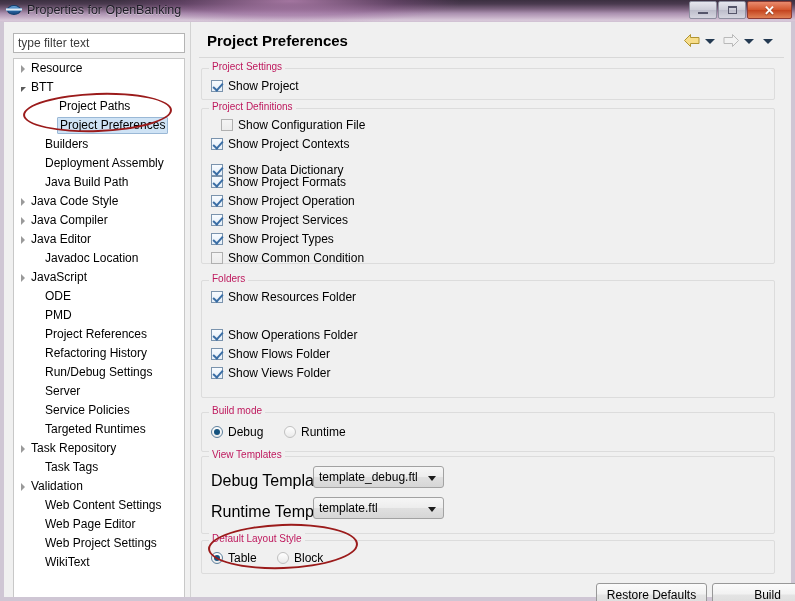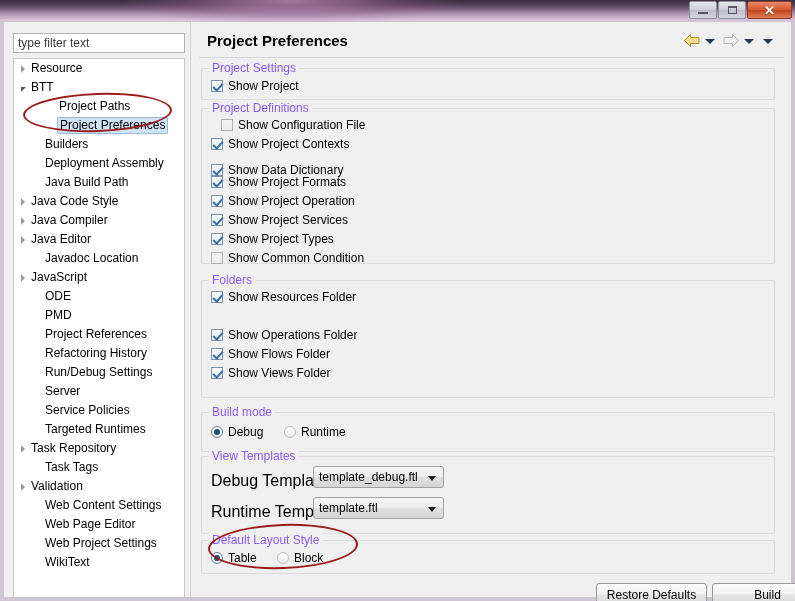--- a/index.html
+++ b/index.html
@@ -281,22 +281,22 @@
     border: 1px solid #dcdcdc;
     border-radius: 2px;
     background: transparent;
   }
   .group > .glabel {
     position: absolute;
     left: 7px; top: -8px;
     background: #f0f0f0;
     padding: 0 3px;
     font-family: "Liberation Sans", sans-serif;
-    font-size: 12px;
-    color: #8b5cf6;
+    font-size: 10px;
+    color: #be185d;
     white-space: nowrap;
   }
 
   
   .chk-row {
     position: absolute;
     display: flex;
     align-items: center;
     height: 17px;
     font-family: "Liberation Sans", sans-serif;
@@ -421,20 +421,27 @@
     pointer-events: none;
     z-index: 20;
   }
 </style>
 </head>
 <body>
 
 <div id="window">
 
   <div id="titlebar">
+    <div id="titlebar-left">
+      <div id="app-icon">
+        <div class="disc"></div>
+        <div class="band"></div>
+      </div>
+      <div id="window-title">Properties for OpenBanking</div>
+    </div>
     <div id="win-controls">
       <div class="wbtn">
           <div class="glyph-min"></div>
         </div>
       <div class="wbtn">
           <div class="glyph-max"></div>
         </div>
       <div class="wbtn close">
           <div class="glyph-close">✕</div>
         </div>

